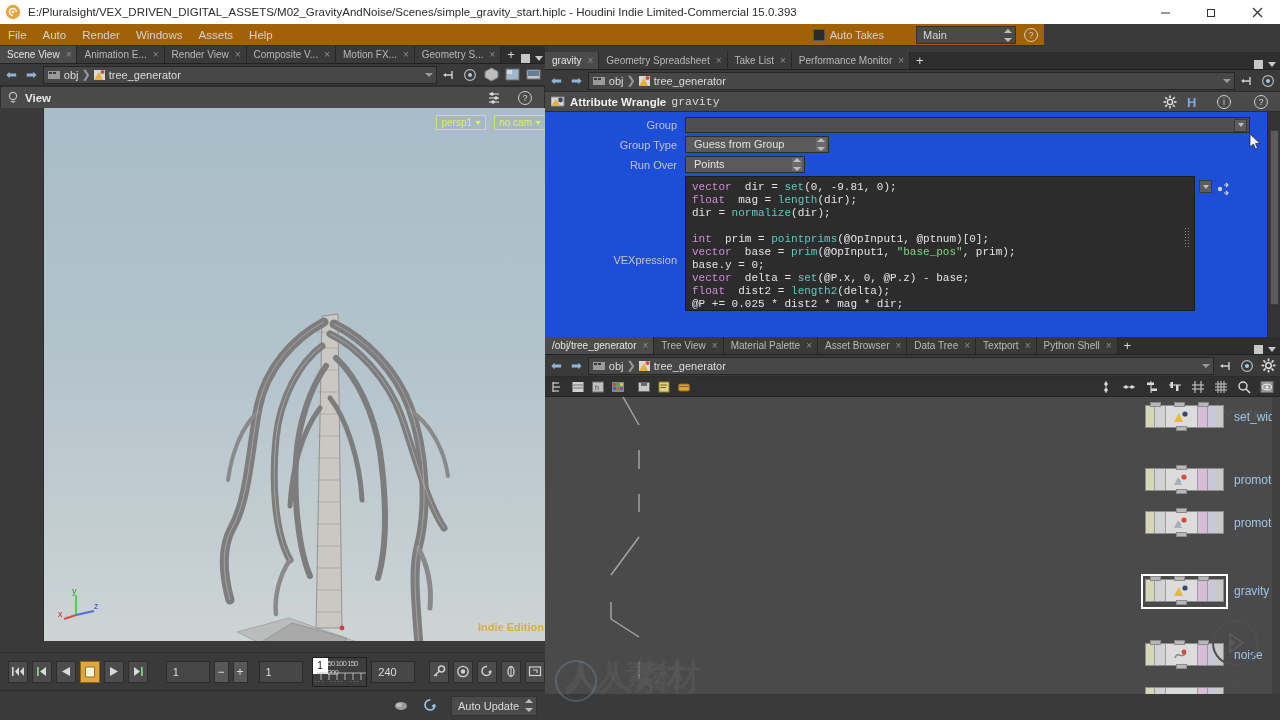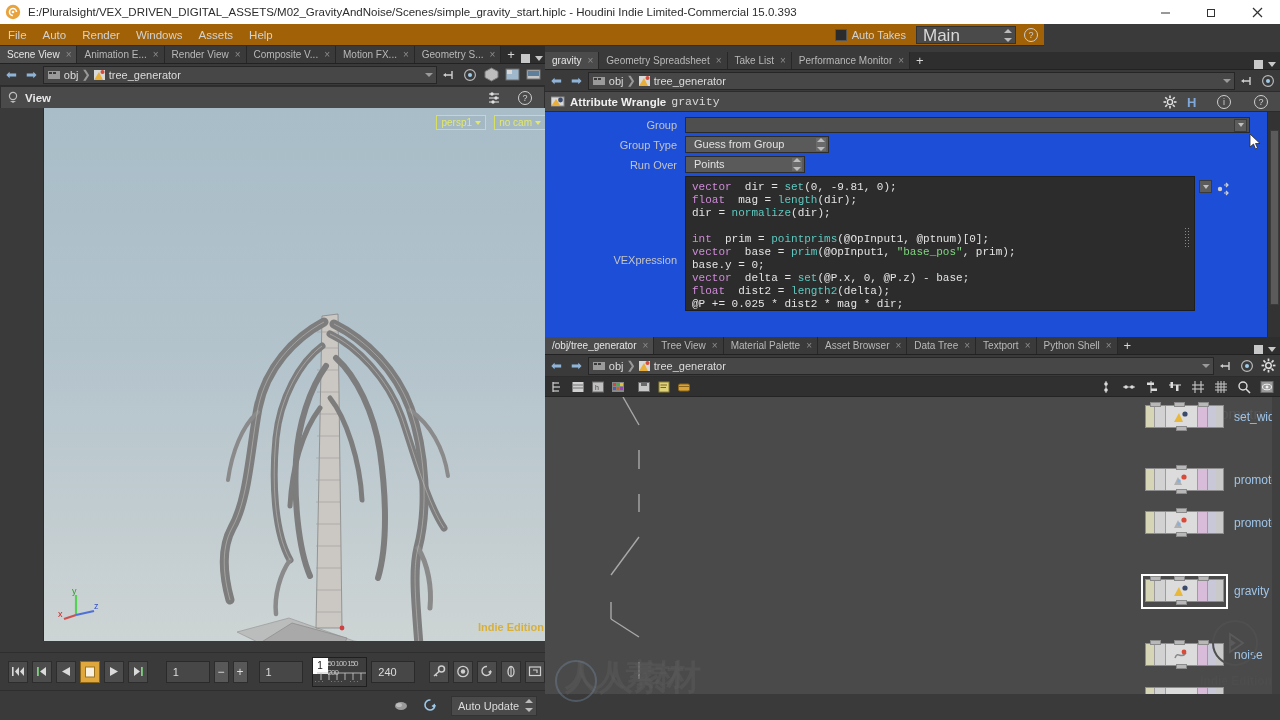--- a/index.html
+++ b/index.html
@@ -35,21 +35,21 @@
     border-bottom:1px solid #2e2e2e;
   }
   .menu-item { padding:0 8px; line-height:22px; color:#d2d2d2; font-size:11.5px; }
   .menu-right { margin-left:auto; display:flex; align-items:center; height:22px; }
   .auto-takes-box {
     width:12px; height:12px; background:#2b2b2b; border:1px solid #555; margin-right:5px;
   }
   .auto-takes-lbl { color:#d2d2d2; font-size:11px; margin-right:10px; }
   .take-select {
     width:100px; height:18px; background:#4a4a4a; border:1px solid #333;
-    color:#d8d8d8; font-size:17px; line-height:17px; padding-left:6px; position:relative;
+    color:#d8d8d8; font-size:11px; line-height:17px; padding-left:6px; position:relative;margin-left:22px;
   }
   .take-spin {
     position:absolute; right:3px; top:2px; width:8px; height:13px;
     display:flex; flex-direction:column; justify-content:space-between;
   }
   .spin-up, .spin-dn { width:0;height:0; border-left:4px solid transparent; border-right:4px solid transparent; }
   .spin-up { border-bottom:4px solid #bbb; }
   .spin-dn { border-top:4px solid #bbb; }
   .help-circ {
     width:14px; height:14px; border-radius:50%; border:1.4px solid #cfcfcf;

